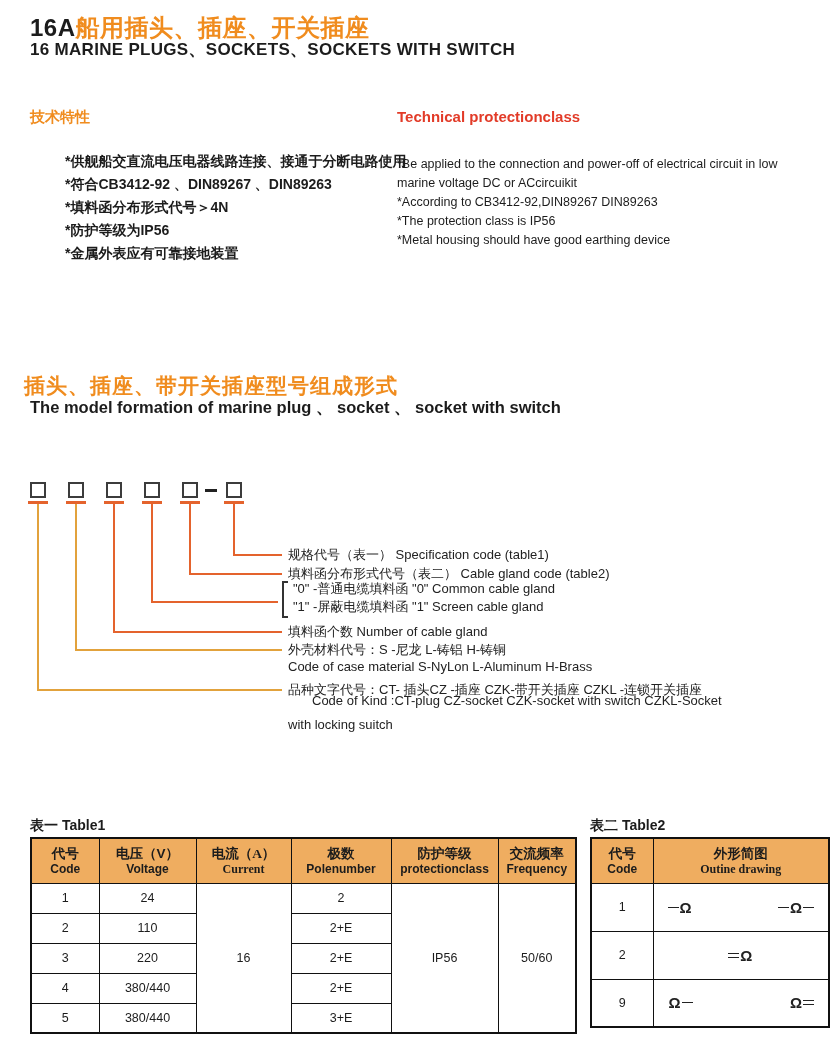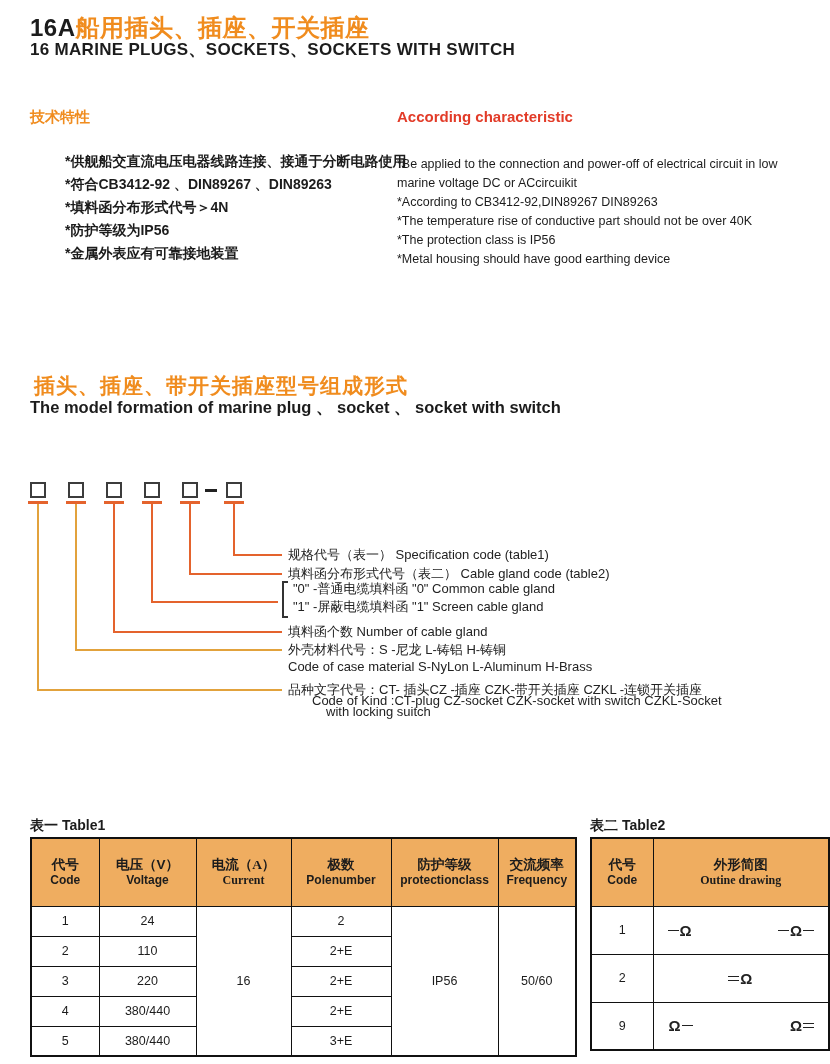--- a/index.html
+++ b/index.html
@@ -22,21 +22,21 @@
   .subtitle{left:30px;top:38px;font-size:17px;font-weight:bold;letter-spacing:.3px;}
 
   
   .tech-head-cn{left:30px;top:108px;font-size:15px;font-weight:bold;color:var(--orange);}
   .tech-head-en{left:397px;top:108px;font-size:15px;font-weight:bold;color:var(--red);}
   .tech-cn{left:30px;top:150px;width:365px;font-size:14px;font-weight:bold;line-height:23px;margin-left:35px;}
   .tech-en{left:397px;top:155px;width:420px;font-size:12.5px;line-height:19px;}
   .tech-cn li,.tech-en li{list-style:none;}
 
   
-  .model-head-cn{left:34px;top:372px;font-size:21px;font-weight:bold;color:var(--orange);letter-spacing:1px;}
+  .model-head-cn{left:24px;top:372px;font-size:21px;font-weight:bold;color:var(--orange);letter-spacing:1px;}
   .model-head-en{left:30px;top:397px;font-size:16.5px;font-weight:bold;}
 
   
   .diagram{left:30px;top:482px;width:784px;height:282px;}
   .diagram .box{position:absolute;top:0;width:16px;height:16px;border:2px solid #3c3c3c;background:#fff;}
   .diagram .under{position:absolute;top:19px;width:20px;height:3px;background:var(--line-orange);}
   .b0{left:0;}  .u0{left:-2px;}
   .b1{left:38px;}.u1{left:36px;}
   .b2{left:76px;}.u2{left:74px;}
   .b3{left:114px;}.u3{left:112px;}
@@ -51,32 +51,32 @@
   .v2{left:83px;height:127px;} .h2{left:83px;top:149px;width:169px;}
   .v3{left:121px;height:97px;} .h3{left:121px;top:119px;width:127px;}
   .v4{left:159px;height:69px;} .h4{left:159px;top:91px;width:93px;}
   .v5{left:203px;height:50px;} .h5{left:203px;top:72px;width:49px;}
   .dlabel{position:absolute;left:258px;font-size:13px;color:#222;white-space:nowrap;}
   .l1{top:64px;} .l2{top:83px;}
   .bracket{position:absolute;left:252px;top:99px;width:6px;height:37px;
            border-left:2px solid #333;border-top:2px solid #333;border-bottom:2px solid #333;}
   .l3a{top:98px;left:263px;} .l3b{top:116px;left:263px;}
   .l4{top:141px;} .l5a{top:159px;} .l5b{top:177px;}
-  .l6a{top:199px;} .l6b{top:211px;margin-left:24px;} .l6c{top:222px;margin-left:38px;}
+  .l6a{top:199px;} .l6b{top:211px;margin-left:24px;} .l6c{top:235px;}
 
   
   .tcaption{font-size:14px;font-weight:bold;}
   .cap1{left:30px;top:817px;} .cap2{left:590px;top:817px;}
   table{border-collapse:collapse;table-layout:fixed;}
   .dtable{position:absolute;top:837px;}
   .t1{left:30px;width:545px;}
   .t2{left:590px;width:238px;}
   th,td{border:1.4px solid var(--border);text-align:center;vertical-align:middle;}
   .t1,.t2{border:2.5px solid var(--border);}
-  th{background:var(--thbg);height:68px;padding:2px 1px;}
+  th{background:var(--thbg);height:45px;padding:2px 1px;}
   th .cn{display:block;font-size:13.5px;font-weight:bold;line-height:17px;}
   th .en{display:block;font-size:12px;font-weight:bold;line-height:15px;}
   .t1 td{height:30px;font-size:12.5px;}
   .t2 td{height:48px;font-size:12.5px;}
   .t1 .c-code{width:68px;} .t1 .c-volt{width:97px;} .t1 .c-curr{width:95px;font-family:Liberation Serif, serif;}
   .t1 .c-pole{width:100px;} .t1 .c-prot{width:107px;} .t1 .c-freq{width:78px;}
   .t2 .c-code{width:62px;} .t2 .c-draw{width:176px;font-family:Liberation Serif, serif;}
   .drawcell{padding:0 14px;}
   .drawflex{display:flex;align-items:center;justify-content:space-between;}
   .drawflex.single{justify-content:center;}
@@ -87,33 +87,32 @@
 </style>
 </head>
 <body>
 
 <div class="abs title-line">
   <span>16A</span><span class="cn">船用插头、插座、开关插座</span>
 </div>
 <div class="abs subtitle">16 MARINE PLUGS、SOCKETS、SOCKETS WITH  SWITCH</div>
 
 <div class="abs tech-head-cn">技术特性</div>
-<div class="abs tech-head-en">According characteristic</div>
+<div class="abs tech-head-en">Technical protectionclass</div>
 
 <ul class="abs tech-cn">
   <li>*供舰船交直流电压电器线路连接、接通于分断电路使用</li>
   <li>*符合CB3412-92 、DIN89267 、DIN89263</li>
   <li>*填料函分布形式代号＞4N</li>
   <li>*防护等级为IP56</li>
   <li>*金属外表应有可靠接地装置</li>
 </ul>
 <ul class="abs tech-en">
   <li>*Be applied to the connection and power-off of electrical circuit in low marine voltage DC or ACcircuikit</li>
   <li>*According to CB3412-92,DIN89267 DIN89263</li>
-  <li>*The temperature rise of conductive part should not be over 40K</li>
   <li>*The protection class is IP56</li>
   <li>*Metal housing should have good earthing device</li>
 </ul>
 
 <div class="abs model-head-cn">插头、插座、带开关插座型号组成形式</div>
 <div class="abs model-head-en">The model formation of marine plug 、 socket 、 socket with switch</div>
 
 <div class="abs diagram">
   <div class="box b0"></div>
   <div class="box b1"></div>

